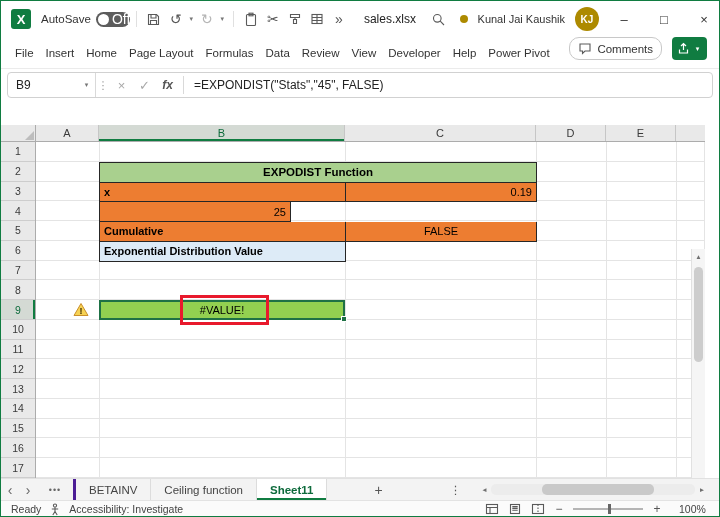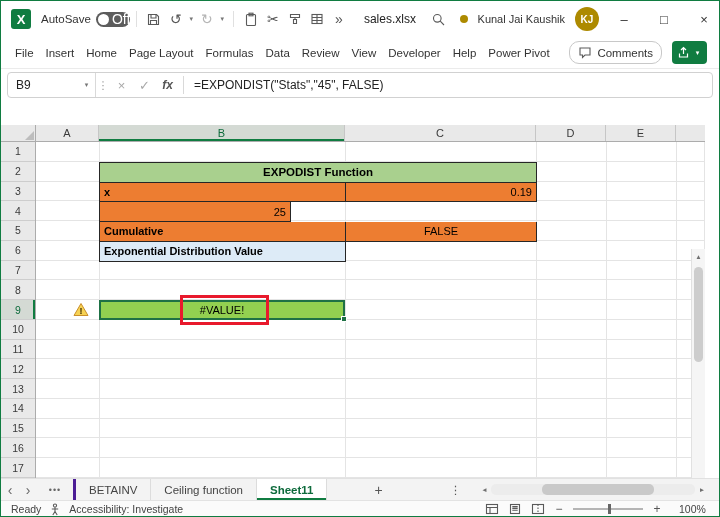--- a/index.html
+++ b/index.html
@@ -21,21 +21,21 @@
   .filename{margin-left:14px;font-size:12px;color:#222;white-space:nowrap;}
   .tb-right{margin-left:auto;display:flex;align-items:center;gap:10px;padding-right:0;}
   .presence-dot{width:8px;height:8px;border-radius:50%;background:var(--avatar-gold);}
   .username{font-size:11px;color:#333;white-space:nowrap;}
   .avatar{width:24px;height:24px;border-radius:50%;background:var(--avatar-gold);color:#fff;font-size:10px;font-weight:bold;display:flex;align-items:center;justify-content:center;}
   .winbtn{width:30px;height:36px;display:flex;align-items:center;justify-content:center;font-size:13px;color:#333;}
   svg{display:block;}
   .ic{stroke:#5a5a5a;stroke-width:1.1;fill:none;}
 
   
-  .ribbon{position:absolute;top:36px;left:0;right:0;height:32px;display:flex;align-items:center;padding:0 8px;background:#fff;border-bottom:1px solid #ebebeb;}
+  .ribbon{position:absolute;top:36px;left:0;right:0;height:32px;display:flex;padding:0 8px;background:#fff;border-bottom:1px solid #ebebeb;}
   .rtab{padding:0 6px;height:100%;display:flex;align-items:center;font-size:11.5px;color:#333;white-space:nowrap;}
   .comments-btn{margin-left:auto;height:23px;border:1px solid #c8c8c8;border-radius:10px;display:flex;align-items:center;gap:5px;padding:0 8px;font-size:11.5px;color:#333;white-space:nowrap;}
   .share-btn{margin:0 4px 0 10px;height:23px;background:var(--excel-green);border-radius:4px;display:flex;align-items:center;gap:3px;padding:0 5px;color:#fff;}
   .share-btn .chev{color:#fff;}
 
   
   .fbar{position:absolute;top:71px;left:6px;right:6px;height:26px;border:1px solid #d1d1d1;border-radius:4px;background:#fff;display:flex;align-items:stretch;}
   .namebox{width:88px;display:flex;align-items:center;padding:0 4px 0 8px;border-right:1px solid #d9d9d9;}
   .namebox-ref{flex:1;font-size:12px;color:#222;}
   .fb-dots{width:14px;display:flex;align-items:center;justify-content:center;color:#9a9a9a;font-size:11px;}

